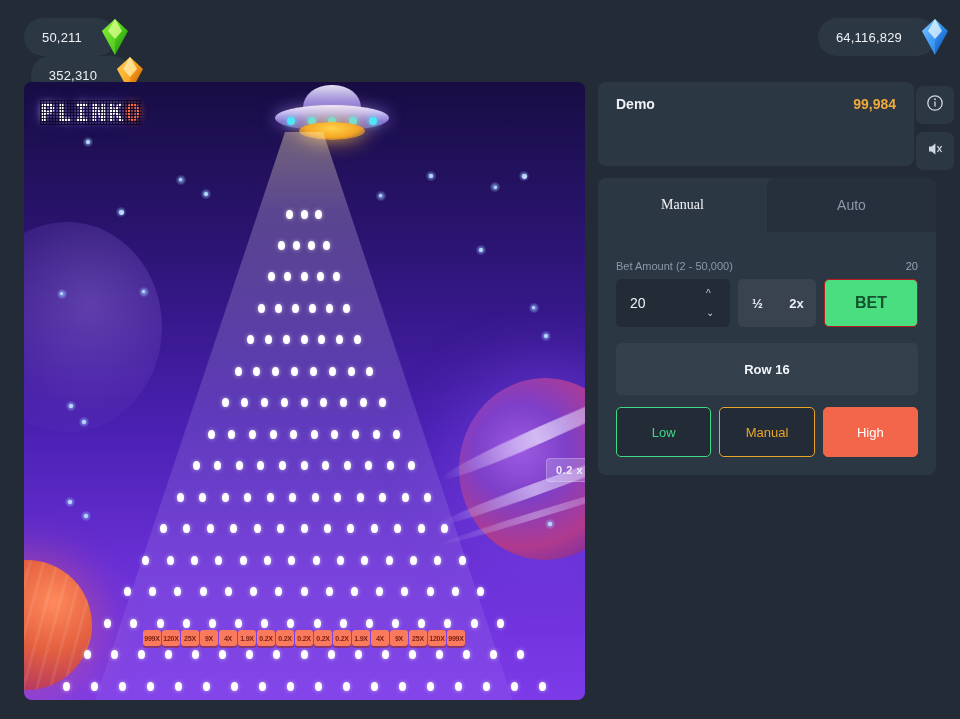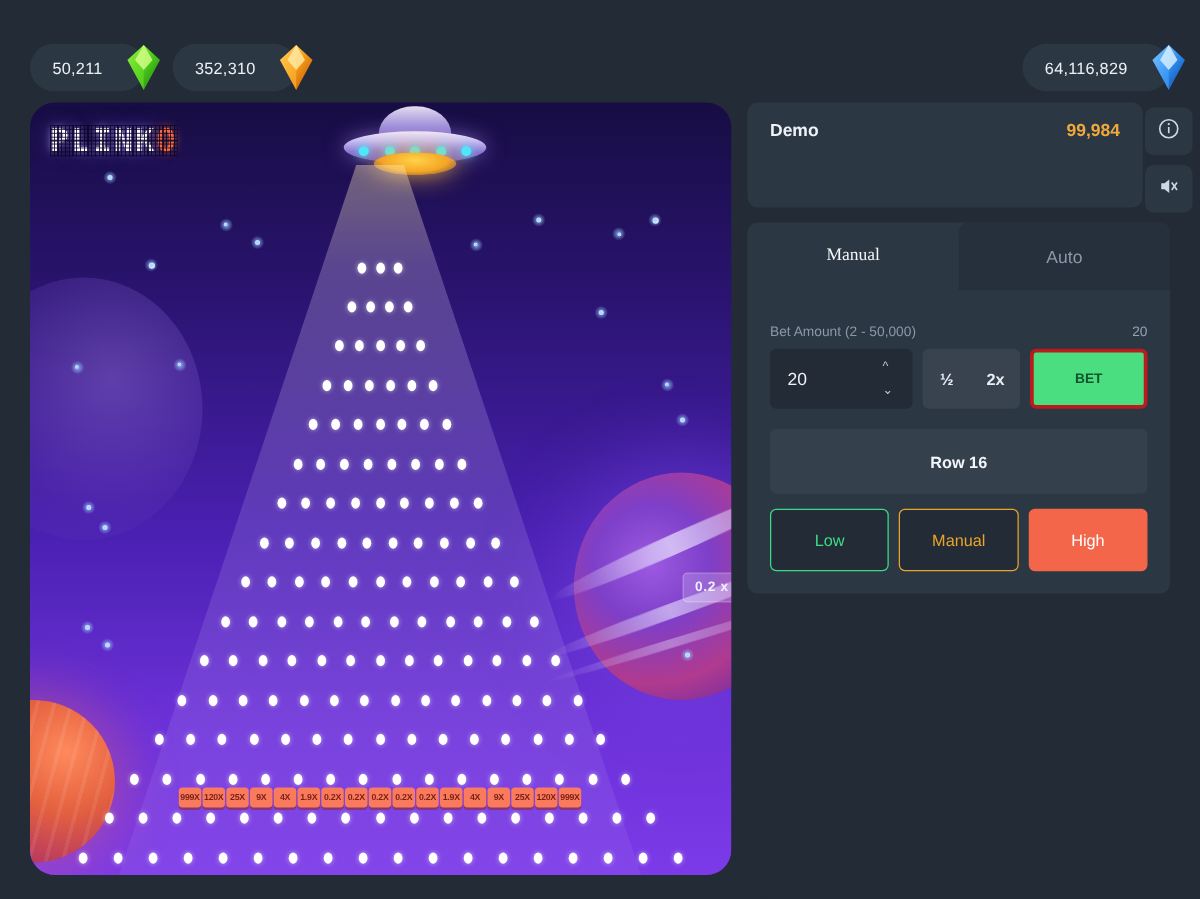--- a/index.html
+++ b/index.html
@@ -6,38 +6,38 @@
   html, body {
     width: 960px; height: 719px;
     background: #222b36;
     font-family: "Liberation Sans", sans-serif;
     overflow: hidden;
   }
   #app { position: relative; width: 960px; height: 719px; background: #222b36; }
 
   
   .topbar { position: absolute; left: 0; top: 0; width: 960px; height: 80px; }
-  .gem-group { position: absolute; top: 35px; display: flex; align-items: center; }
+  .gem-group { position: absolute; top: 18px; display: flex; align-items: center; flex-direction: column; }
   .gem-group.left { left: 24px; }
   .gem-group.right { right: 24px; }
   .gem-chip {
     position: relative; height: 38px; display: flex; align-items: center;
     background: #2c3744; border-radius: 19px; padding: 0 34px 0 18px;
     margin-right: 22px; color: #edf1f5; font-size: 13px; letter-spacing: .2px;
   }
   .gem-chip:last-child { margin-right: 0; }
   .gem-chip .gem {
     position: absolute; right: -14px; top: 50%; transform: translateY(-50%);
     width: 30px; height: 38px;
   }
 
   
   .board {
     position: absolute; left: 24px; top: 82px; width: 561px; height: 618px;
-    border-radius: 20px; overflow: hidden;
+    border-radius: 8px; overflow: hidden;
     background:
       radial-gradient(circle at 50% 118%, #8040e8 0%, #6a2fd4 26%, #4b1faf 52%, #2b1570 78%, #1b0f4d 100%);
   }
   .board-sky {
     position: absolute; inset: 0;
     background: linear-gradient(180deg, #170d43 0%, #2b1472 26%, #4a20b2 56%, #6c31d8 80%, #7c3ae8 100%);
   }
   .planet-left {
     position: absolute; left: -62px; bottom: 10px; width: 130px; height: 130px;
     border-radius: 50%;
@@ -169,22 +169,22 @@
     border-radius: 5px; display: flex; align-items: center; padding-left: 14px;
     font-size: 14px; color: #eef2f7;
   }
   .spin { position: absolute; right: 10px; top: 0; height: 48px; width: 14px;
     display: flex; flex-direction: column; justify-content: center; gap: 9px; }
   .spin span { color: #c3ccd8; font-size: 10px; line-height: 1; }
   .half2x { width: 78px; height: 48px; background: #39434f; border-radius: 5px;
     display: flex; align-items: center; }
   .half2x > div { flex: 1; text-align: center; font-size: 13px; font-weight: bold; color: #e9eef4; }
   .bet-btn { width: 94px; height: 48px; border-radius: 5px; background: #4ade80;
-    border: 3px solid #b91c1c; display: flex; align-items: center; justify-content: center;
-    font-size: 11px; font-weight: bold; color: #14532d; }
+    border: 1px solid #b91c1c; display: flex; align-items: center; justify-content: center;
+    font-size: 16px; font-weight: bold; color: #14532d; }
 
   .rows { display: flex; gap: 8px; padding: 16px 18px 0; }
   .row-btn { flex: 1; height: 52px; border-radius: 5px; background: #222b36;
     display: flex; align-items: center; justify-content: center; font-size: 13px; color: #8b98a8; }
   .row-btn.active { background: #35404d; color: #f2f5f9; font-weight: bold; }
 
   .risks { display: flex; gap: 8px; padding: 12px 18px 0; }
   .risk { flex: 1; height: 50px; border-radius: 5px; background: #222b36;
     display: flex; align-items: center; justify-content: center; font-size: 13px; }
   .risk.low { border: 1px solid #3ddc84; color: #3ddc84; }

